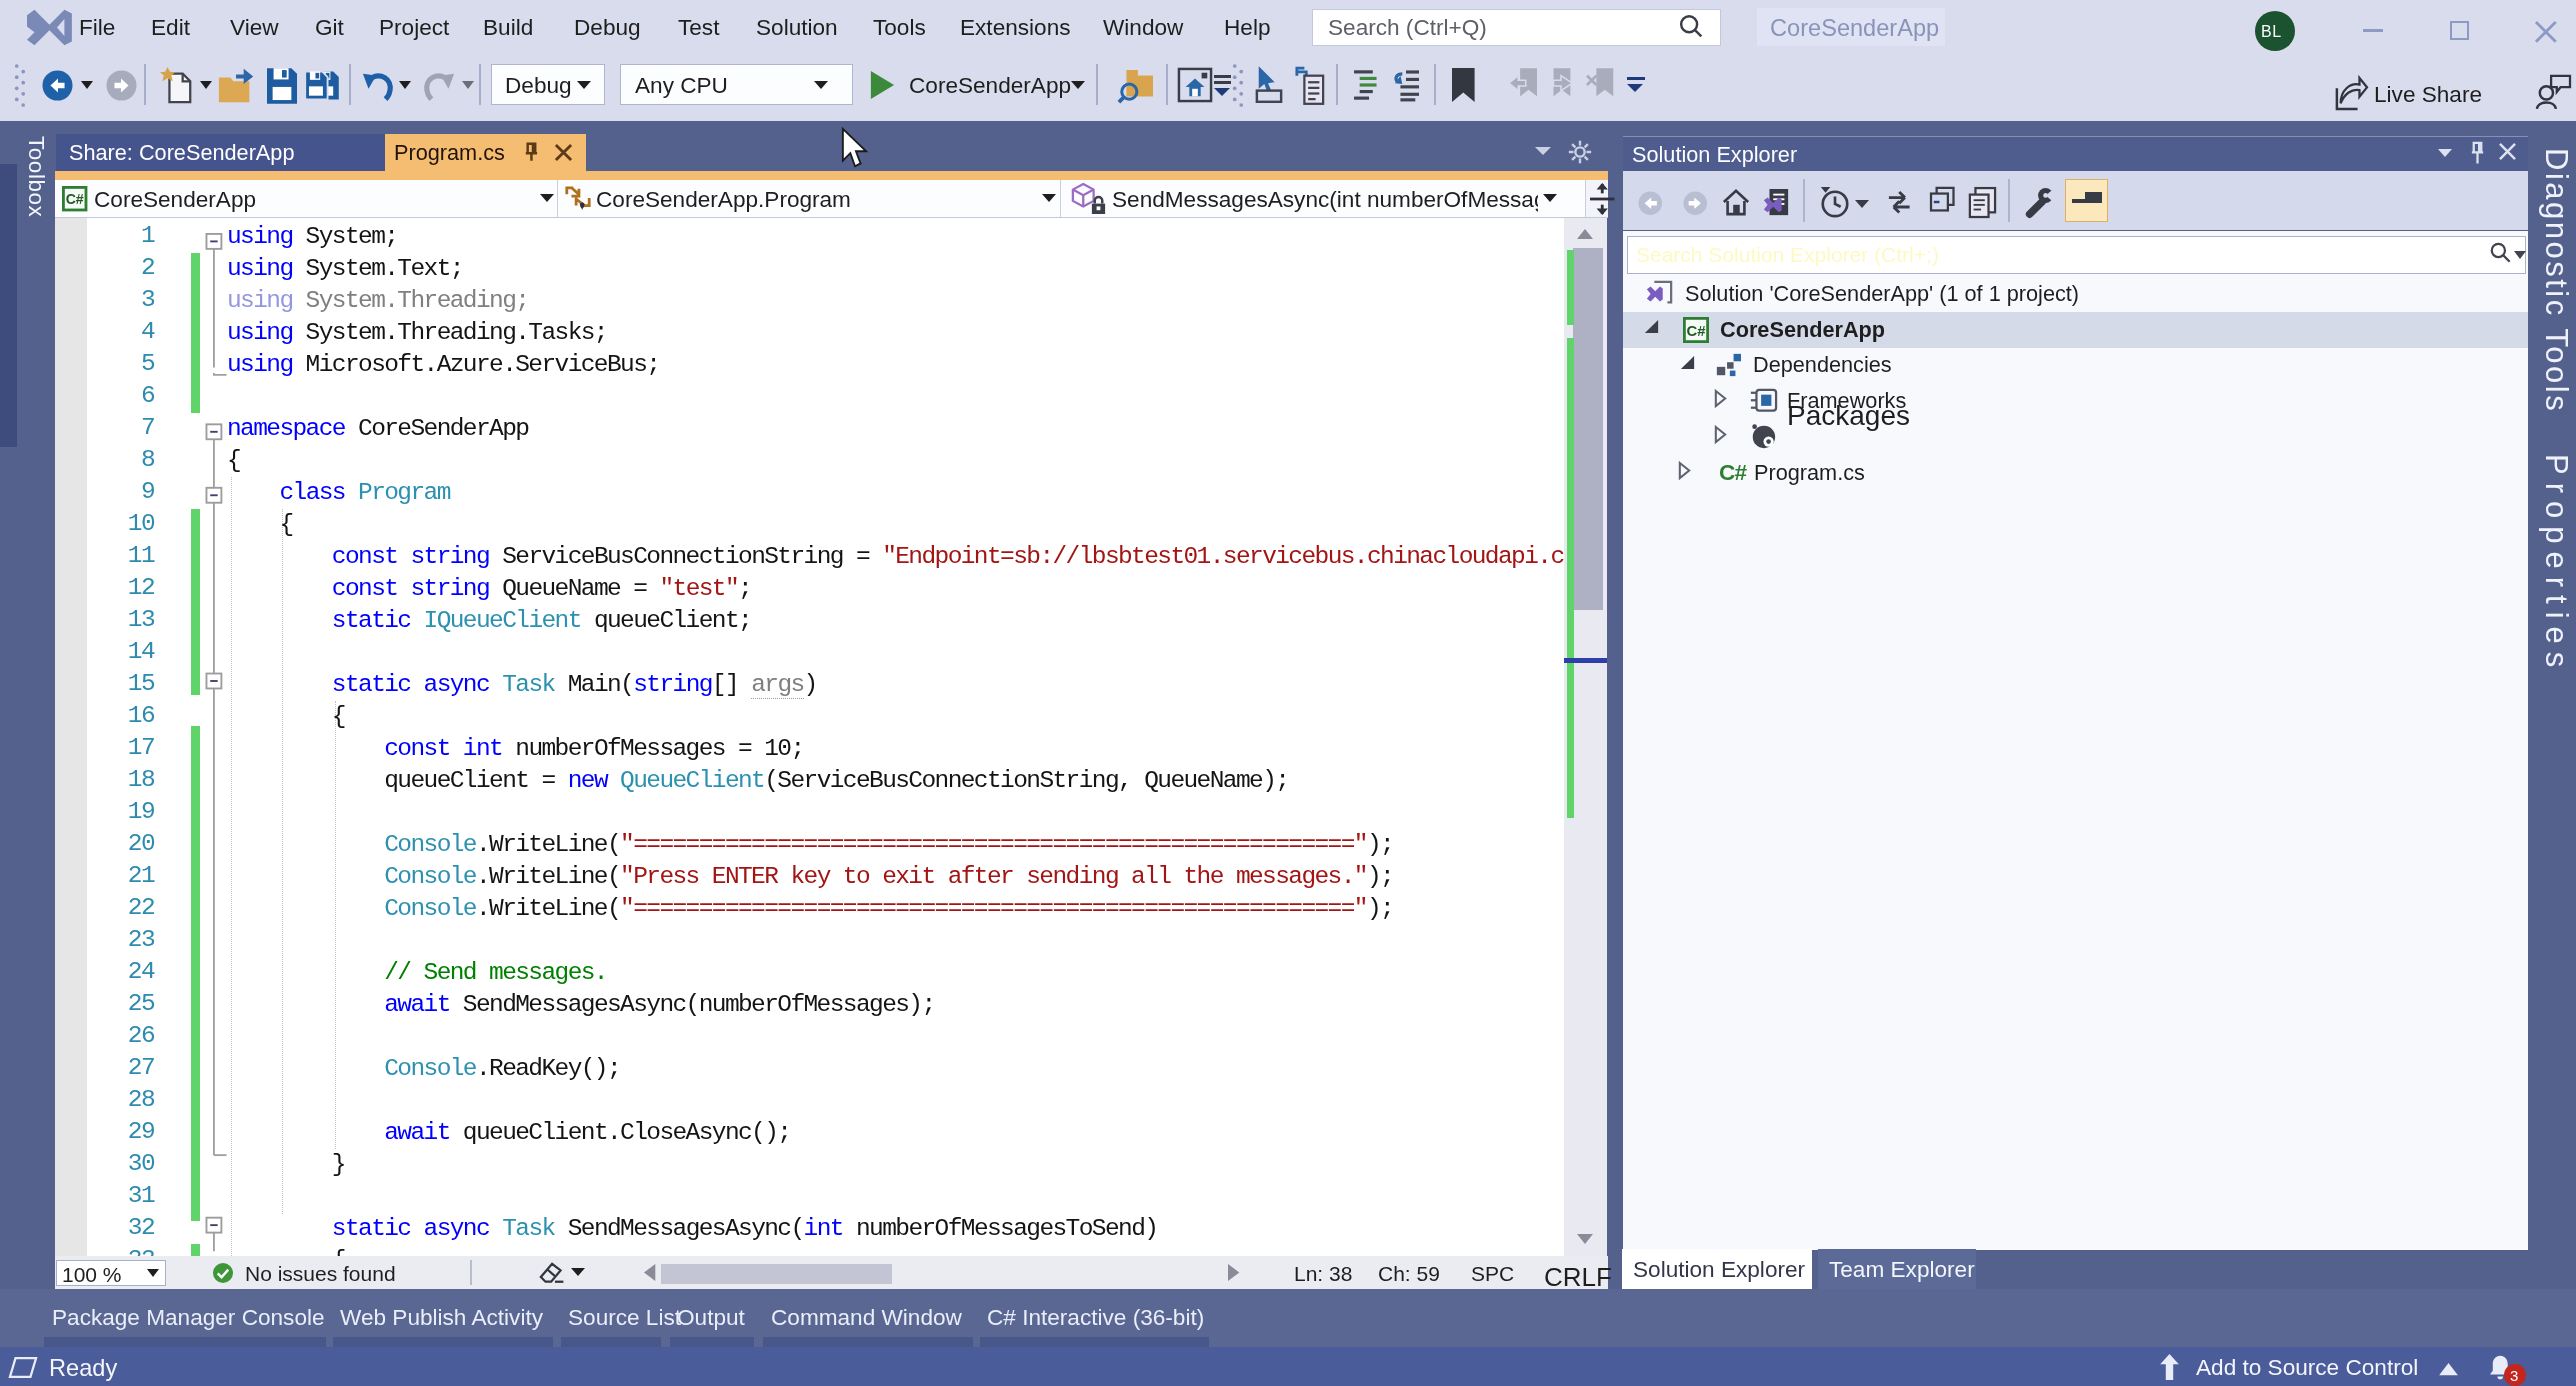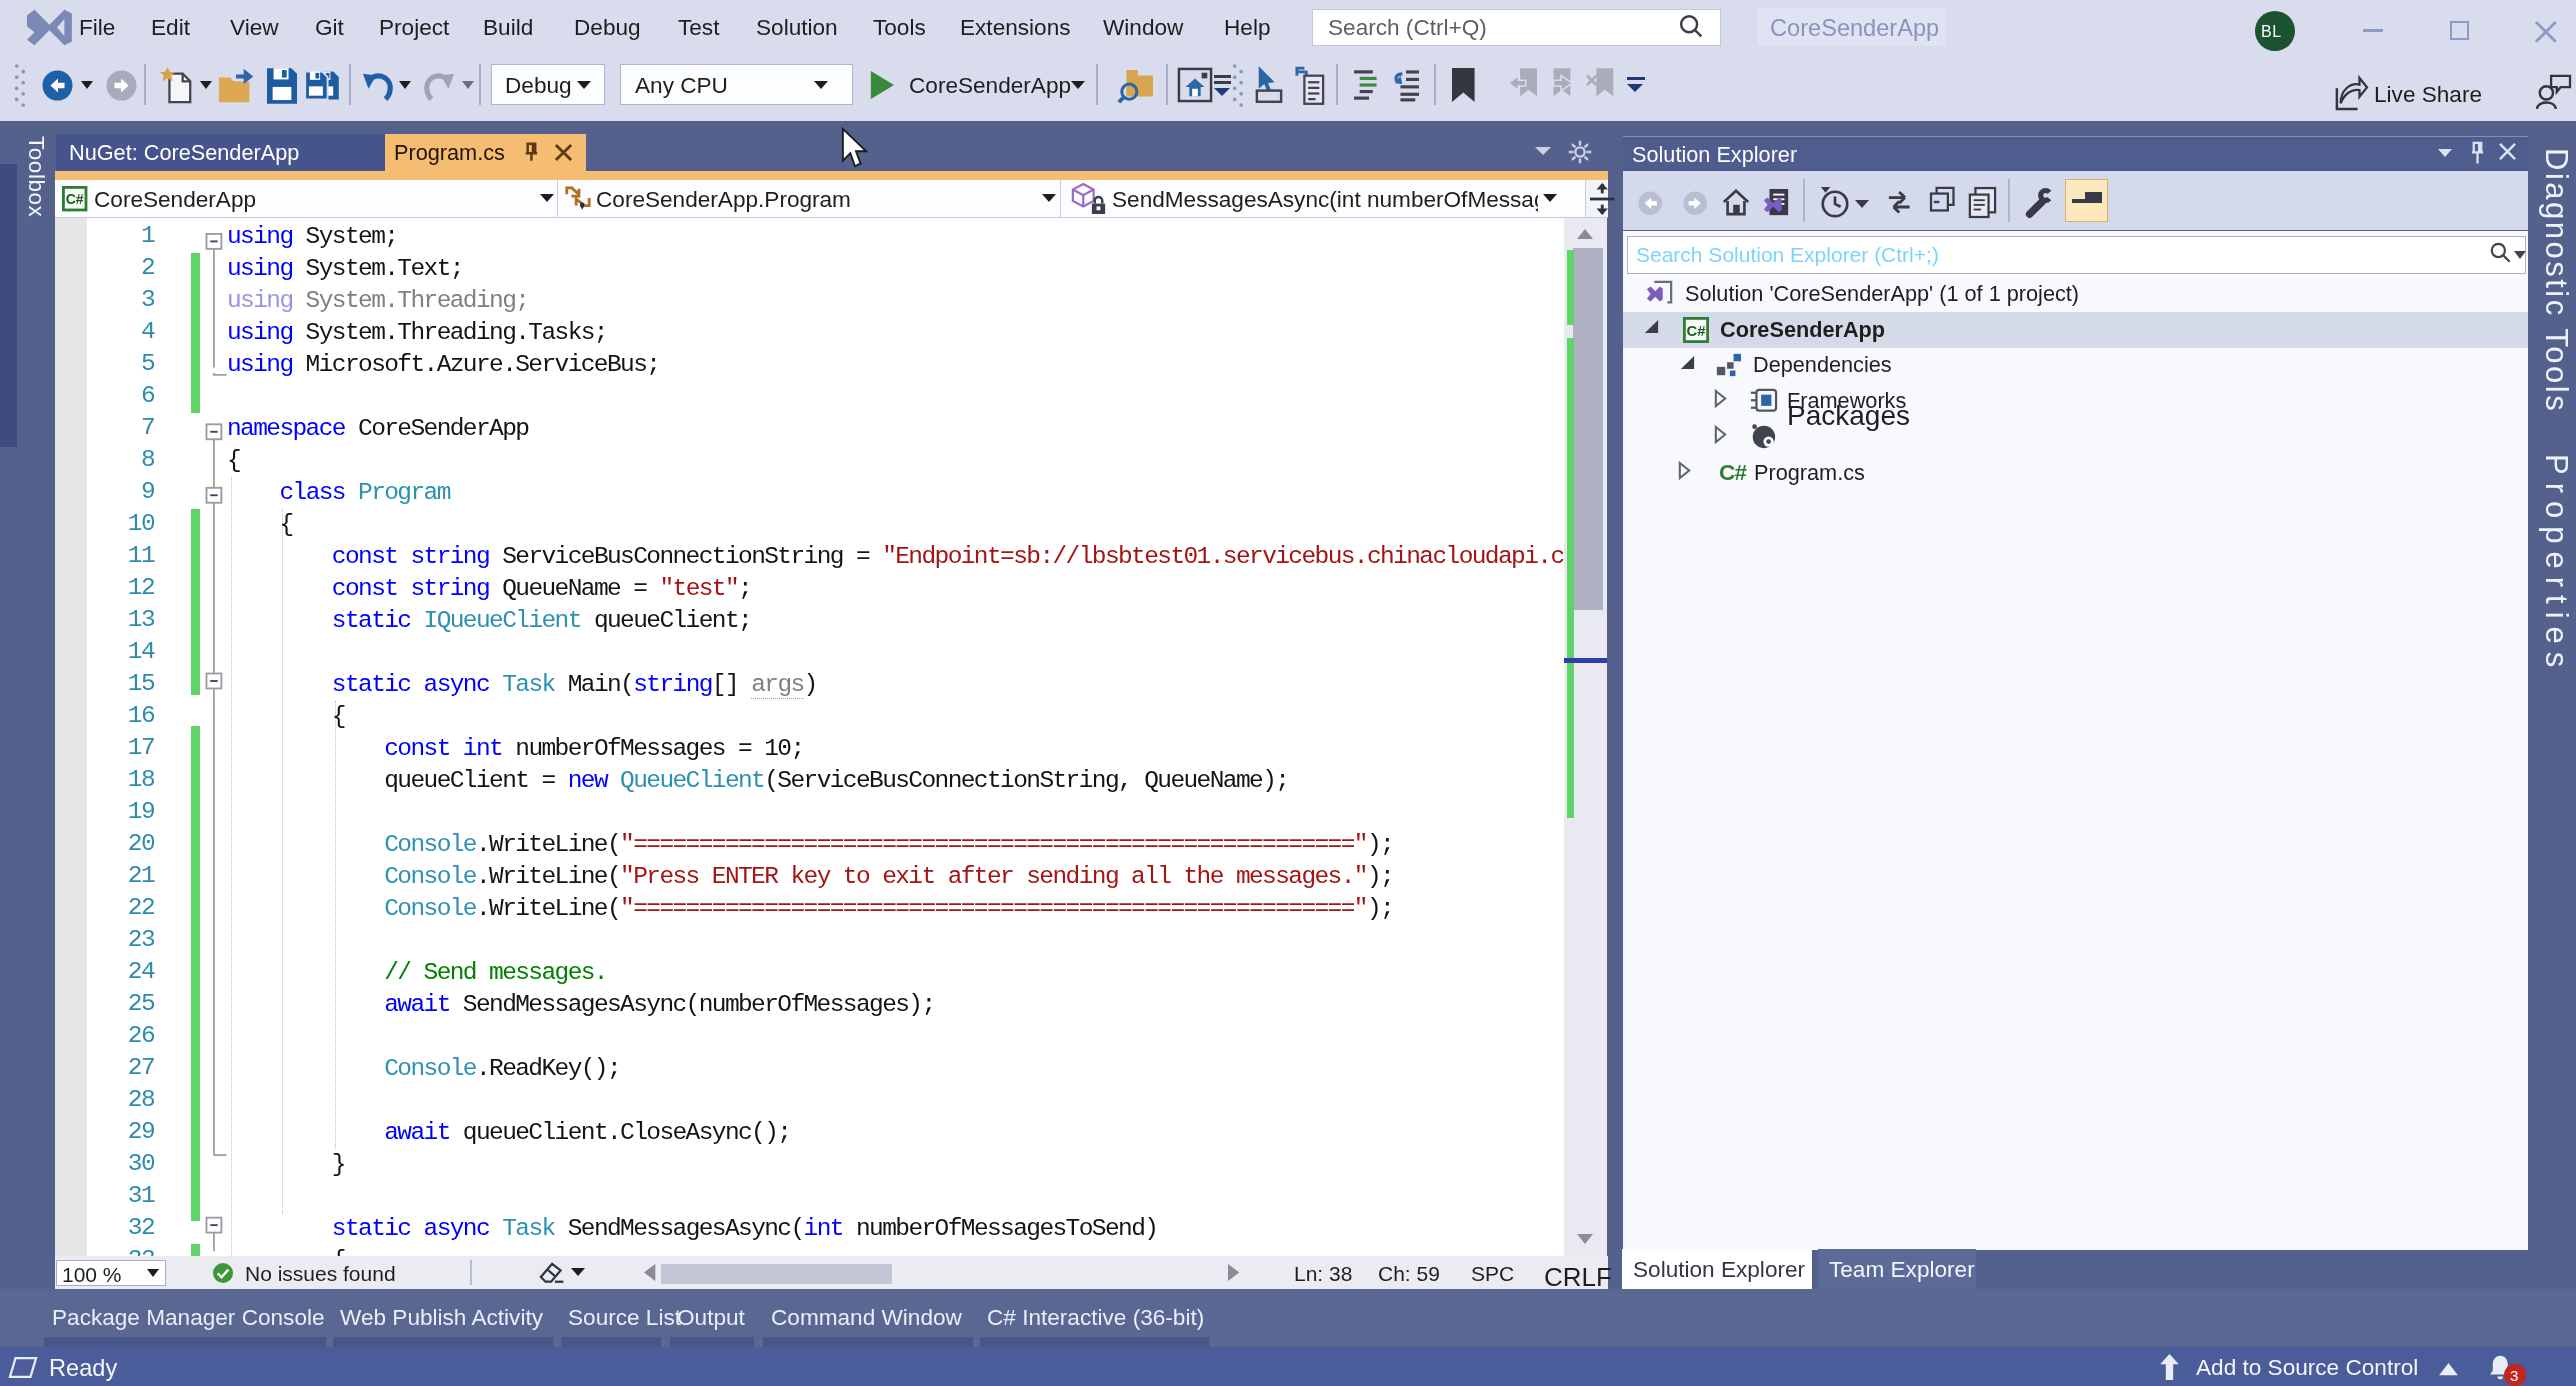--- a/index.html
+++ b/index.html
@@ -213,21 +213,21 @@
 <svg class="abs" style="left:2536px;top:72px" width="34" height="38" viewBox="0 0 36 40">
  <circle cx="11" cy="22" r="7" fill="none" stroke="#32353F" stroke-width="2.6"></circle>
     <path d="M1 39 C2 30 20 30 21 39" fill="none" stroke="#32353F" stroke-width="2.6"></path>
  <path d="M16 4 L36 4 L36 16 L26 16 L22 21 L22 16 L16 16 Z" fill="none" stroke="#32353F" stroke-width="2.4"></path>
 </svg>
 
 <div class="abs" style="left:0;top:164px;width:17px;height:283px;background:#3D4B7D"></div>
 <div class="vlabel" style="left:17px;top:136px;width:32px;font-size:22.6px;letter-spacing:0.5px">Toolbox</div>
 
 <div class="abs" style="left:56px;top:134px;width:329px;height:37px;background:#46548D"></div>
-<span class="abs" style="left:69px;top:140px;font-size:21.7px;color:#FFFFFF">NuGet: CoreSenderApp</span>
+<span class="abs" style="left:69px;top:140px;font-size:21.7px;color:#FFFFFF">Share: CoreSenderApp</span>
 <div class="abs" style="left:385px;top:134px;width:201px;height:37px;background:#F5BD72"></div>
 <span class="abs" style="left:394px;top:140px;font-size:21.7px;color:#21130A">Program.cs</span>
 <svg class="abs" style="left:520px;top:141px" width="21" height="22.6" viewBox="0 0 22 24">
     <g stroke="#5B3A17" stroke-width="2.6" fill="none">
       <path d="M8 3 L16 3 L16 13 L8 13 Z M6 13 L18 13 M12 13 L12 21"></path>
       <path d="M14 3 L14 13" stroke-width="3.4"></path>
     </g>
   </svg>
 <svg class="abs" style="left:554px;top:143px" width="19" height="19" viewBox="0 0 20 20">
     <path d="M2 2 L18 18 M18 2 L2 18" stroke="#5B3A17" stroke-width="3"></path>
@@ -485,21 +485,21 @@
     <circle cx="23" cy="9" r="8" fill="#383B45"></circle>
     <path d="M23 9 L34 0 L34 18 Z" fill="#D4D9EB"></path>
     <circle cx="23" cy="9" r="2.5" fill="#D4D9EB"></circle>
   </svg>
 <div class="abs" style="left:2065px;top:179px;width:43px;height:43px;background:#FBE8BC;border:1.9px solid #DFAE67"></div>
 <div class="abs" style="left:2072px;top:199px;width:30px;height:3.8px;background:#383B45"></div>
 <div class="abs" style="left:2085px;top:192px;width:17px;height:10.4px;background:#383B45"></div>
 
 <div class="abs" style="left:1623px;top:231px;width:905px;height:1019px;background:#F7F9FD"></div>
 <div class="abs" style="left:1627px;top:236px;width:899px;height:38px;background:#FFFFFF;border:0.9px solid #ABB2C9"></div>
-<span class="abs" style="left:1636px;top:243px;font-size:21px;color:#7dd3fc">Search Solution Explorer (Ctrl+;)</span>
+<span class="abs" style="left:1636px;top:243px;font-size:21px;color:#fef9c3">Search Solution Explorer (Ctrl+;)</span>
 <svg class="abs" style="left:2488px;top:241px" width="24.5" height="24.5" viewBox="0 0 26 26">
     <circle cx="11" cy="10" r="7" fill="none" stroke="#41444E" stroke-width="2.4"></circle>
     <line x1="16" y1="15" x2="23" y2="22" stroke="#41444E" stroke-width="2.4"></line>
   </svg>
 <div class="car" style="left:2514px;top:251px;border-left-width:6.6px;border-right-width:6.6px;border-top-color:#41444E"></div>
 
 <div class="abs" style="left:1623px;top:312px;width:905px;height:36px;background:#D5DAE9"></div>
 <svg class="abs" style="left:1645px;top:280px" width="28" height="28" viewBox="0 0 30 30">
  <path d="M10 2 L28 2 L28 24 L24 24" fill="none" stroke="#6A6E7A" stroke-width="2.4"></path>
  <path d="M2 10 L6 7 L11 12 L16 7 L19 9 L19 21 L16 23 L11 18 L6 23 L2 20 L6 15 Z" fill="#7B5CC0"></path>

